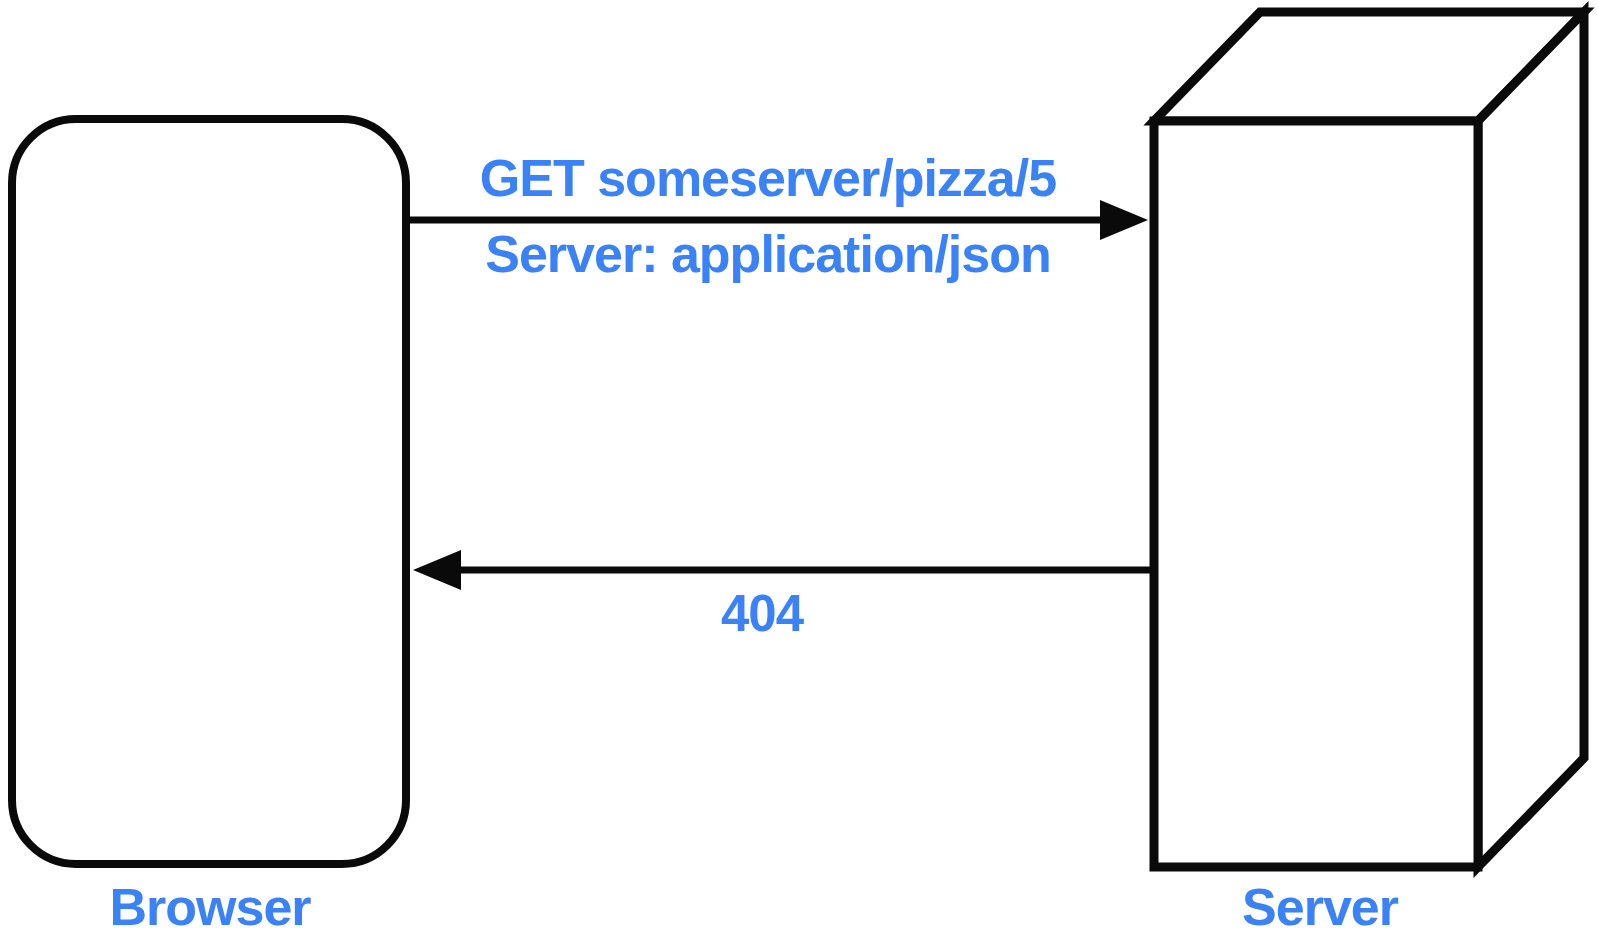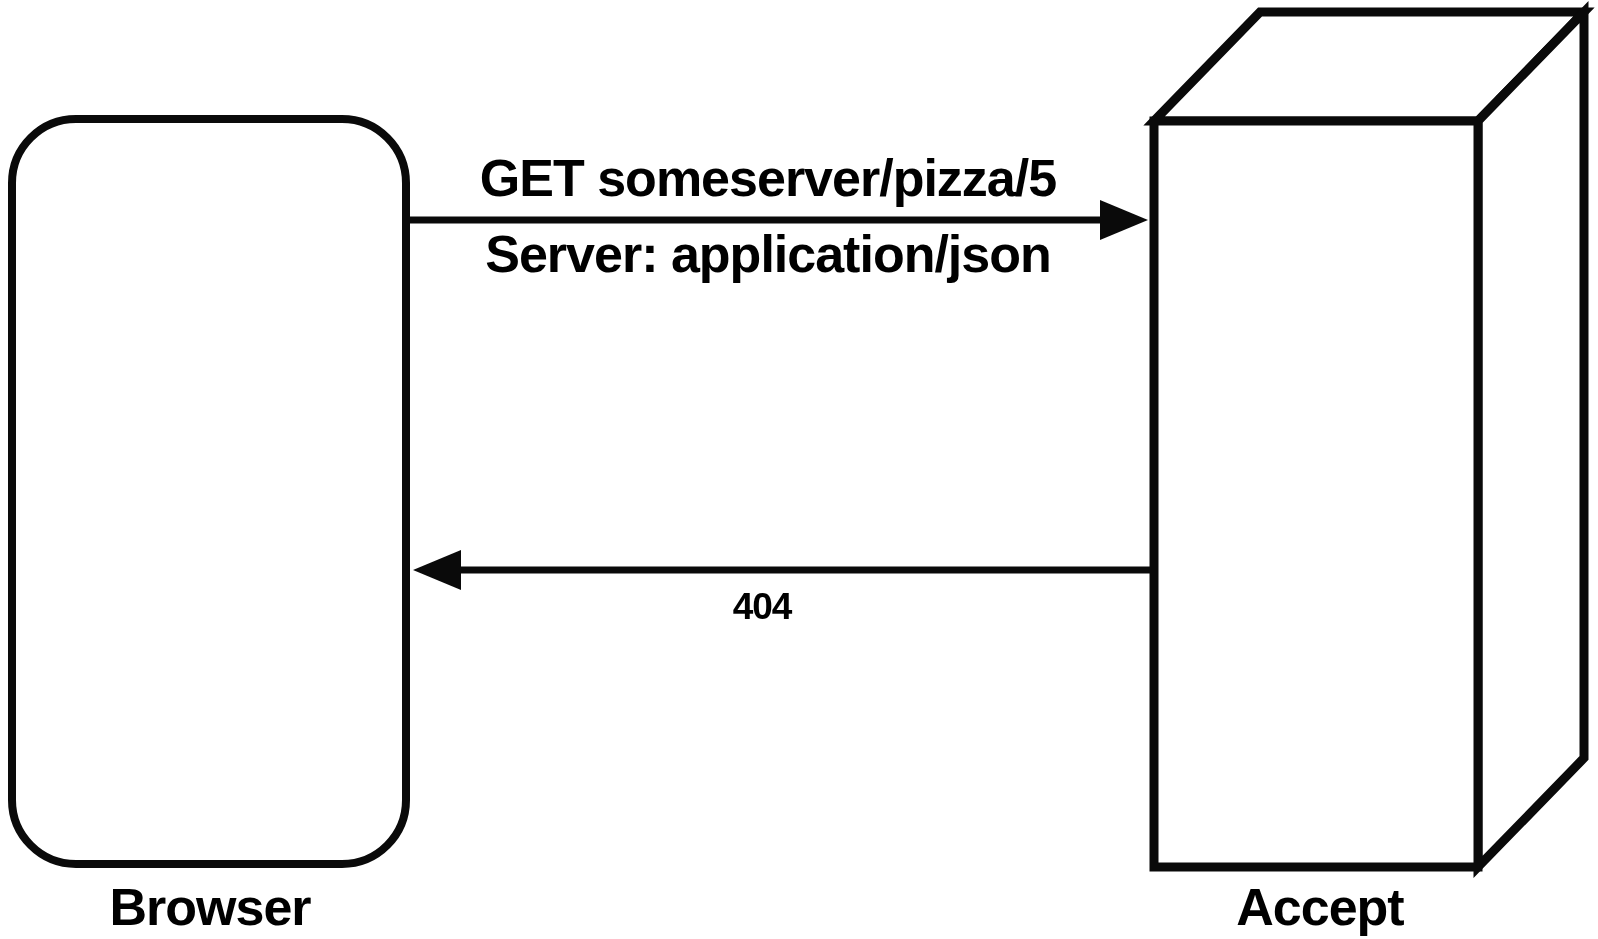--- a/index.html
+++ b/index.html
@@ -18,27 +18,27 @@
   #shapes {
     position: absolute;
     left: 0;
     top: 0;
   }
   .diagram-text {
     position: absolute;
     transform: translateX(-50%);
     white-space: nowrap;
     font-weight: bold;
-    color: #000000;
+    color: #3b82f6;
     line-height: 1;
     letter-spacing: -1px;
   }
   .msg-text   { font-size: 52px; }
   .node-label { font-size: 52px; }
-  .code-text  { font-size: 37px; }
+  .code-text  { font-size: 51px; }
 </style>
 </head>
 <body>
 
 <div id="canvas">
 
   <svg id="shapes" width="1598" height="939" viewBox="0 0 1598 939">
 
     <rect x="12" y="119" width="394" height="745" rx="64" ry="64" fill="#ffffff" stroke="#0a0a0a" stroke-width="8"></rect>
 
@@ -56,15 +56,15 @@
   </svg>
 
   <div class="diagram-text msg-text" style="left:768px; top:152px;">GET someserver/pizza/5</div>
 
   <div class="diagram-text msg-text" style="left:768px; top:228px;">Server: application/json</div>
 
   <div class="diagram-text code-text" style="left:762px; top:588px;">404</div>
 
   <div class="diagram-text node-label" style="left:210px; top:881px;text-align:center;">Browser</div>
 
-  <div class="diagram-text node-label" style="left:1320px; top:881px;">Accept</div>
+  <div class="diagram-text node-label" style="left:1320px; top:881px;">Server</div>
 
 </div>
 
 </body></html>

